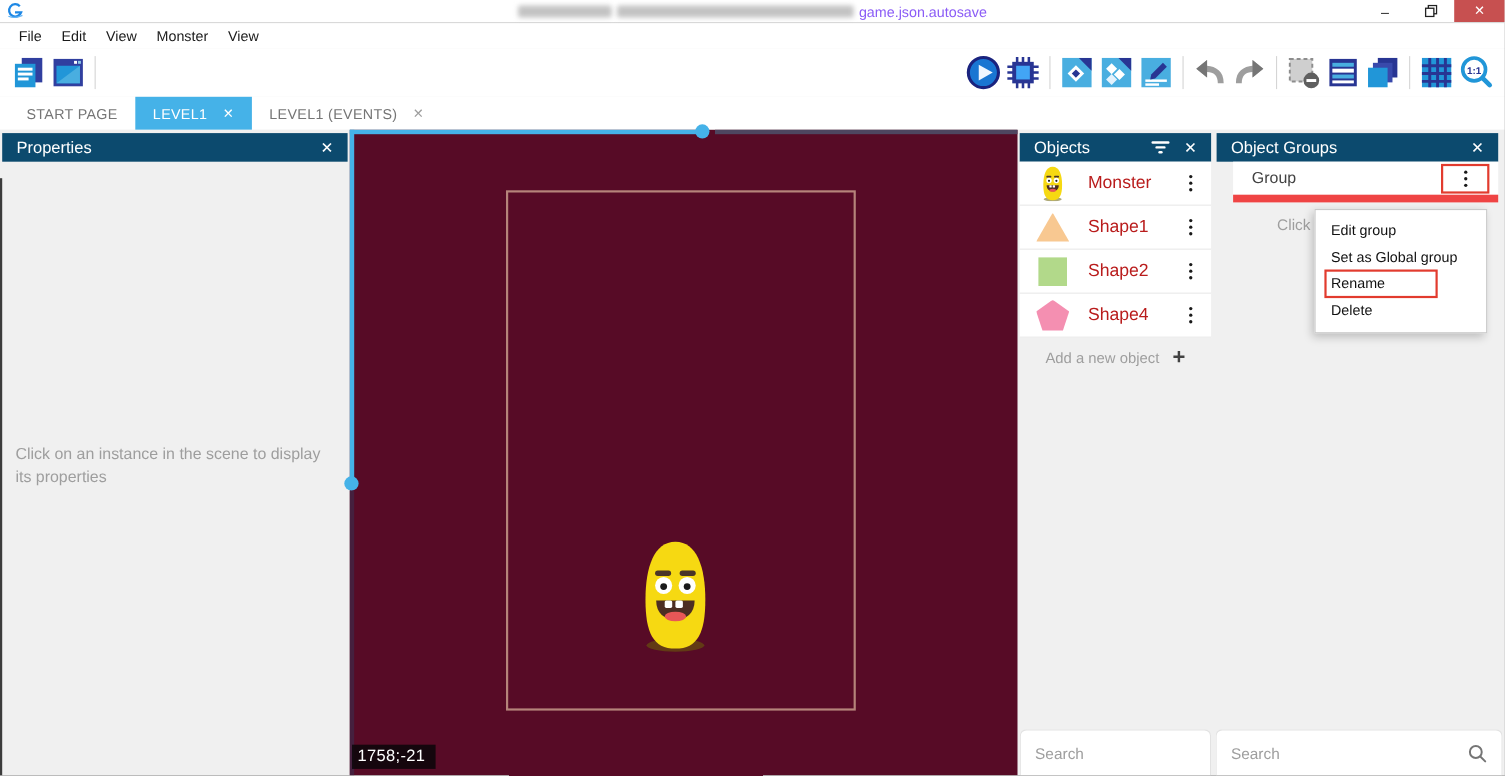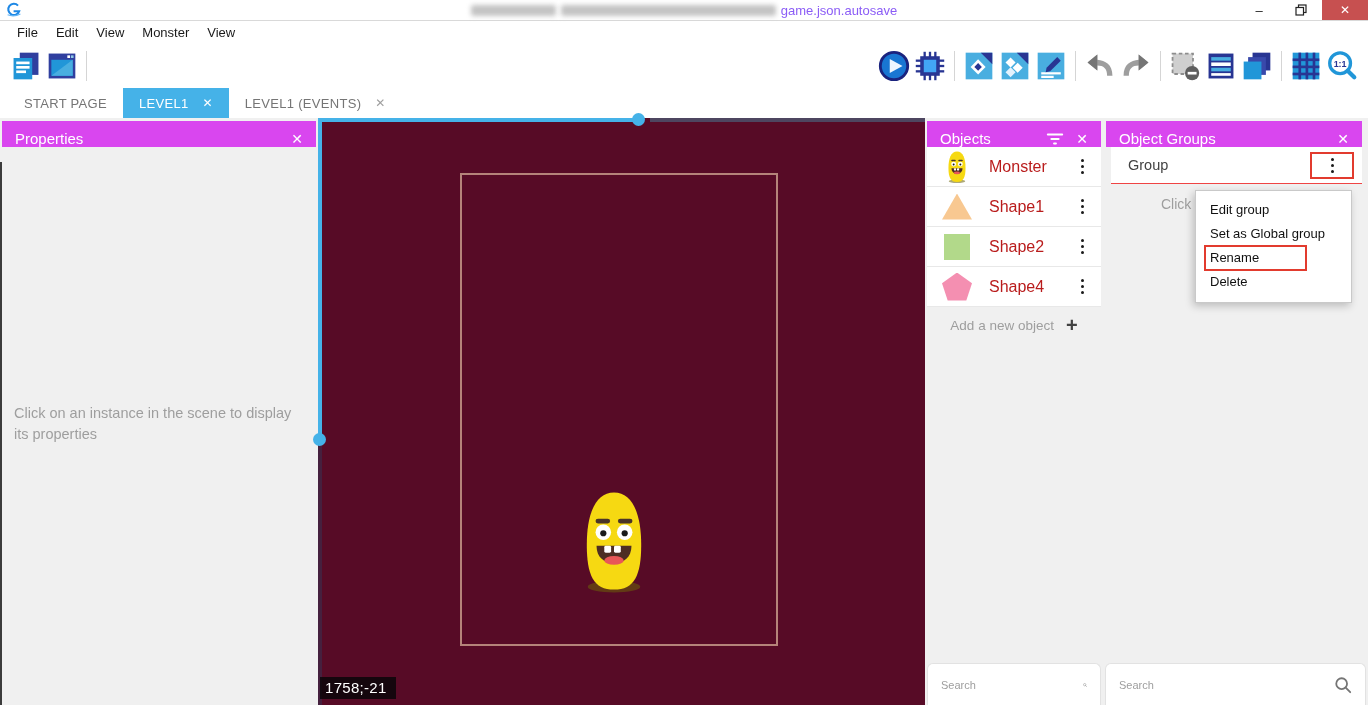--- a/index.html
+++ b/index.html
@@ -30,21 +30,21 @@
   .tabbar { height:30px; background:#fff; display:flex; align-items:stretch; padding-left:8px; }
   .tab { display:flex; align-items:center; padding:0 16px; font-size:13px; color:#757575; letter-spacing:.3px; white-space:nowrap; }
   .tab .tab-x { margin-left:14px; font-size:12px; color:#9e9e9e; }
   .tab.active { background:#45b2e8; color:#fff; }
   .tab.active .tab-x { color:#fff; }
 
   
   .main { position:relative; height:587px; background:#f0f0f0; display:flex; }
   .left-edge { position:absolute; left:0; top:44px; width:2px; height:661px; background:#3c3c3c; z-index:6; }
 
-  .panel-header { height:26px; margin:3px 2px 0 2px; background:#d946ef; color:#fff; display:flex; align-items:flex-end; padding:0 13px; font-size:15px; }
+  .panel-header { height:26px; margin:3px 2px 0 2px; background:#0c4a6e; color:#fff; display:flex; align-items:center; padding:0 13px; font-size:15px; }
   .ph-title { flex:1; }
   .ph-x { font-size:14px; margin-left:12px; }
   .ph-icon { display:flex; align-items:center; }
 
   .panel-properties { width:318px; position:relative; }
   .empty-msg { position:absolute; top:285px; left:14px; width:290px; text-align:left; color:#9e9e9e; font-size:14.5px; line-height:21px; }
 
   
   .canvas { width:607px; position:relative; background:#570b26; }
   .b-top-blue  { position:absolute; left:0; top:0; width:320px; height:4px; background:#45b2e8; }
@@ -68,27 +68,27 @@
   .shape.triangle { width:30px; height:26px; clip-path:polygon(50% 0,100% 100%,0 100%); }
   .shape.square { width:26px; height:26px; }
   .shape.circle { width:28px; height:28px; border-radius:50%; }
   .shape.pentagon { width:30px; height:28px; clip-path:polygon(50% 0,100% 38%,81% 100%,19% 100%,0 38%); }
   .kebab { width:22px; display:flex; flex-direction:column; align-items:center; gap:3px; }
   .kebab i { width:3px; height:3px; border-radius:50%; background:#1a1a1a; }
   .add-row { height:36px; display:flex; align-items:center; justify-content:center; gap:12px; color:#9e9e9e; font-size:13.5px; }
   .plus { color:#424242; font-size:20px; font-weight:bold; line-height:1; }
 
   .search-box { position:absolute; bottom:0; left:2px; right:2px; height:42px; background:#fff; border:1px solid #e2e2e2; border-bottom:none; border-radius:6px 6px 0 0; display:flex; align-items:center; padding:0 13px; }
-  .search-box input { border:none; outline:none; flex:1; font-size:11px; color:#14532d; background:transparent; font-family:"Liberation Sans",sans-serif; }
+  .search-box input { border:none; outline:none; flex:1; font-size:14px; color:#14532d; background:transparent; font-family:"Liberation Sans",sans-serif; }
   .search-box input::placeholder { color:#9e9e9e; }
 
   
   .panel-groups { width:265px; position:relative; }
   .panel-groups .panel-header { margin:3px 6px 0 3px; }
-  .group-row { margin:0 6px 0 8px; background:#fff; height:37px; display:flex; align-items:center; padding:0 8px 0 17px; border-bottom:1px solid #ef4444; }
+  .group-row { margin:0 6px 0 18px; background:#fff; height:37px; display:flex; align-items:center; padding:0 8px 0 17px; border-bottom:7px solid #ef4444; }
   .group-name { flex:1; font-size:14.5px; color:#424242; }
   .red-box-kebab { border:2px solid #e23b2e; padding:4px 9px; display:flex; }
   .hint { position:absolute; top:78px; left:58px; color:#9e9e9e; font-size:14px; }
   .context-menu { position:absolute; top:72px; right:16px; width:157px; background:#fff; border:1px solid #c9c9c9; box-shadow:-2px 3px 8px rgba(0,0,0,.22); padding:7px 0 8px 0; z-index:10; }
   .menu-it { position:relative; height:24px; line-height:24px; padding:0 14px; font-size:13px; color:#111; white-space:nowrap; }
   .rename-outline { position:absolute; left:8px; top:-1px; width:103px; height:26px; border:2px solid #e23b2e; pointer-events:none; }
 </style>
 </head>
 <body>
 

